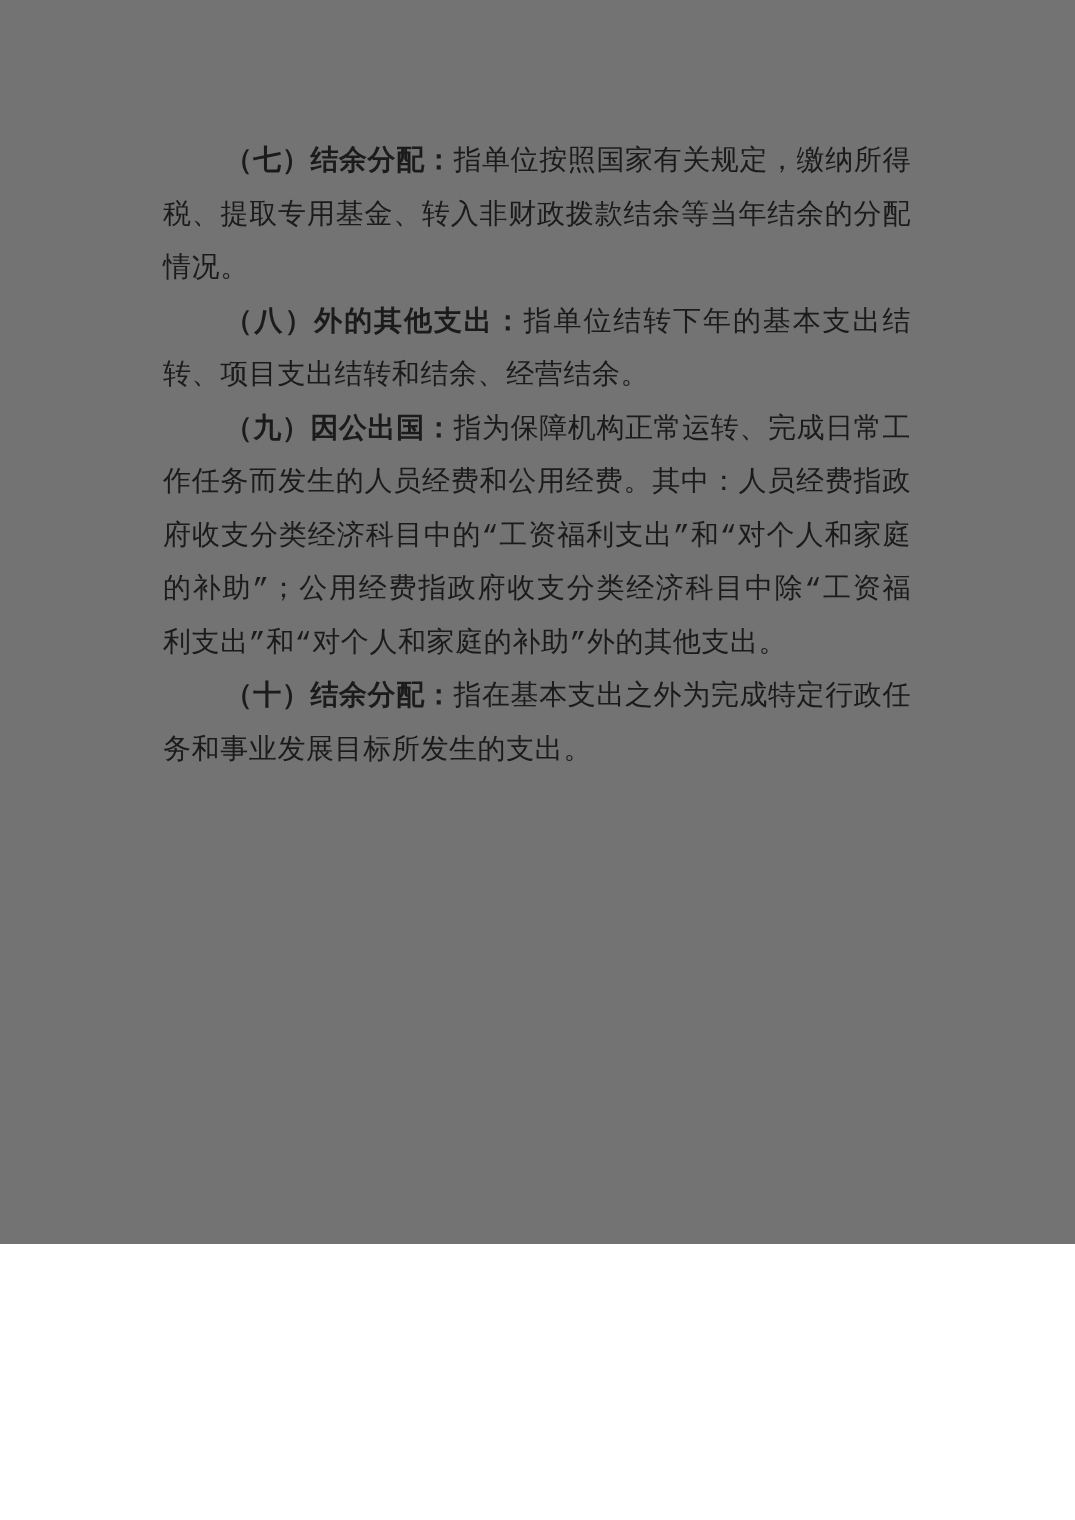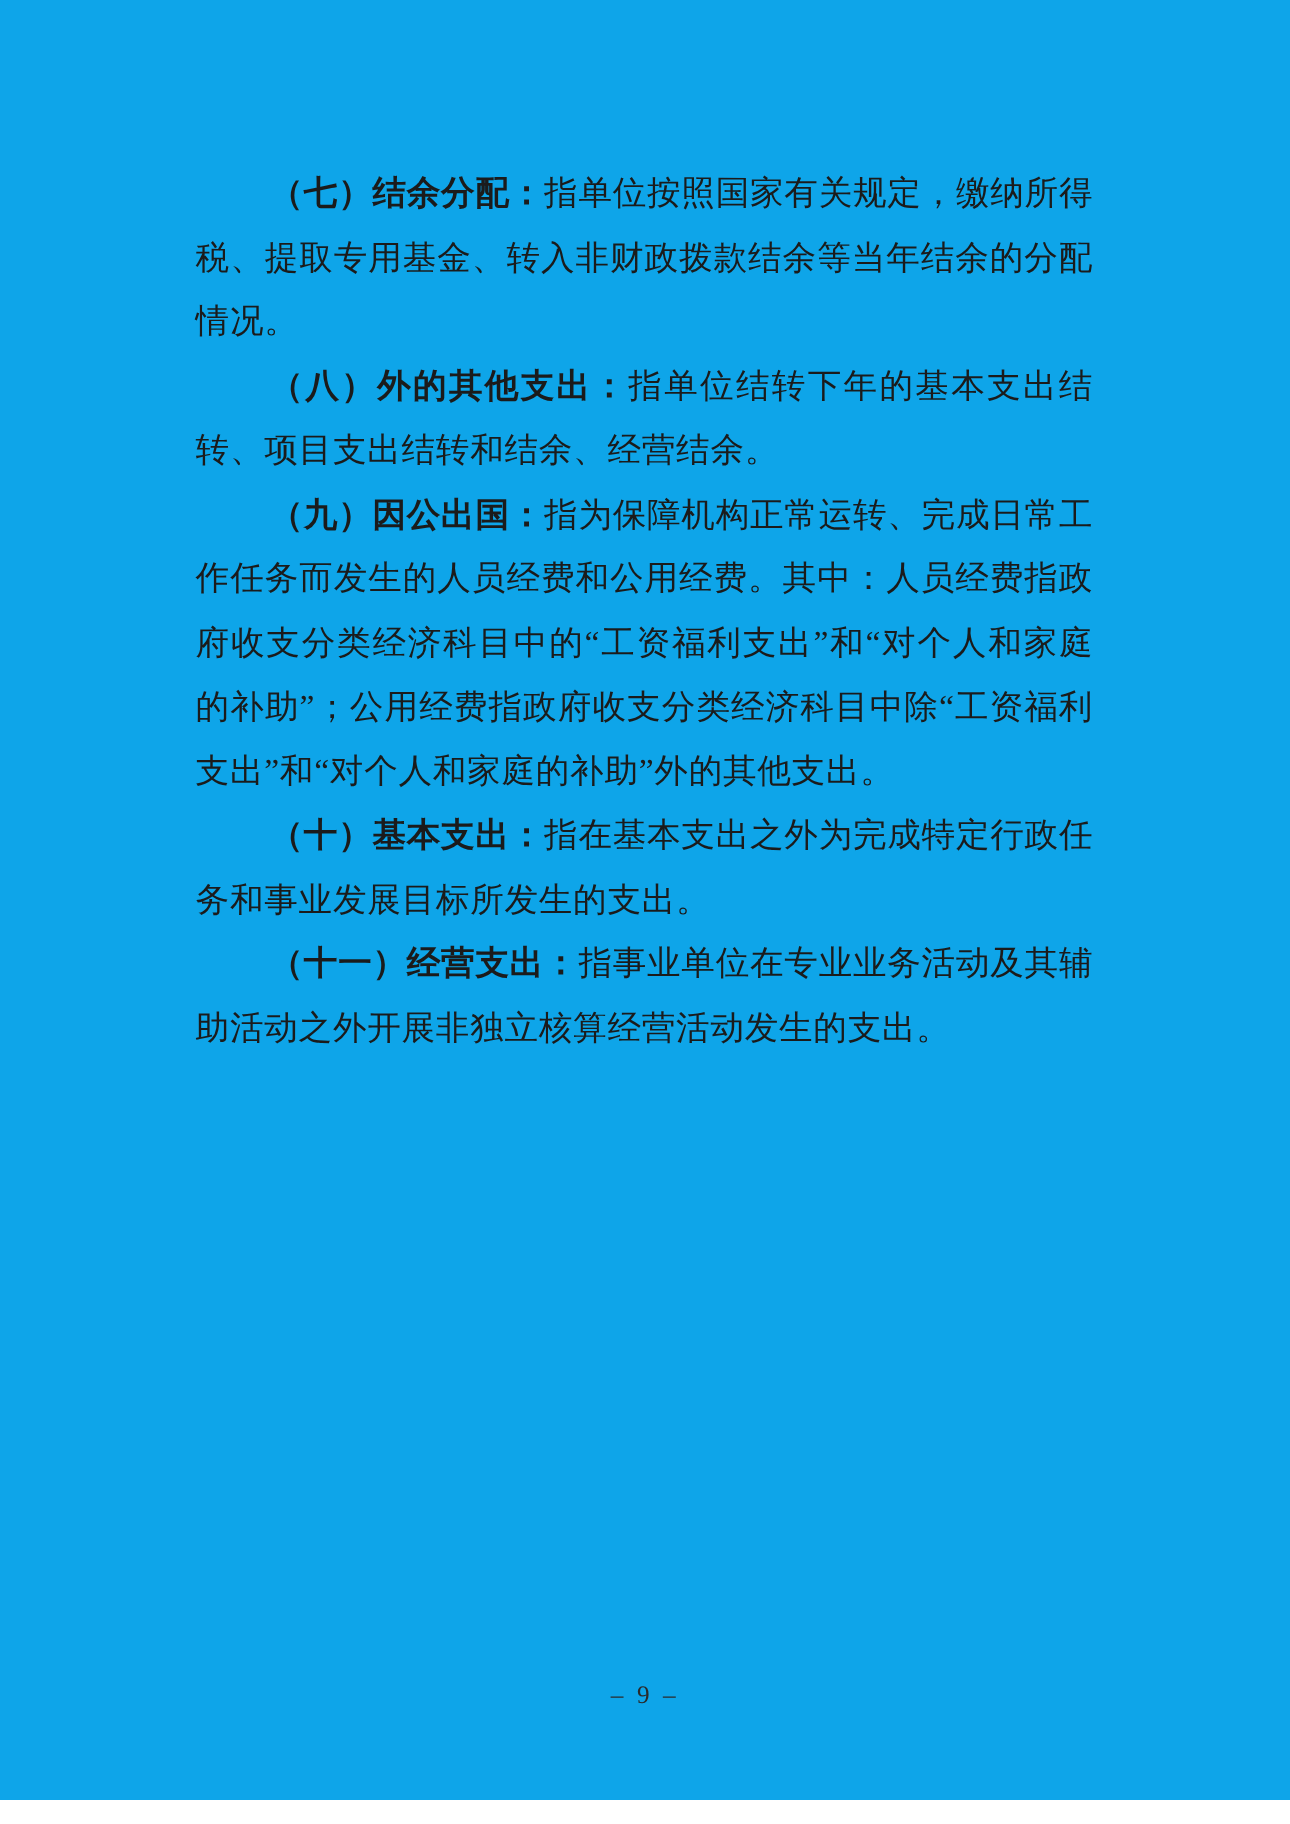--- a/index.html
+++ b/index.html
@@ -3,24 +3,24 @@
 <meta charset="utf-8">
 <style>
   html, body {
     margin: 0;
     padding: 0;
     background: #ffffff;
   }
   .page {
     position: relative;
     width: 1075px;
-    height: 1500px;
-    background: #0ea5e9;
+    height: 1244px;
+    background: #737373;
     overflow: hidden;
-    font-family: Liberation Serif, serif;
+    font-family: Liberation Mono, monospace;
     color: #1b1b1b;
   }
   .text-block {
     position: absolute;
     left: 163px;
     top: 135px;
     width: 748px;
     font-size: 28px;
     line-height: 53.5px;
     letter-spacing: 0.6px;
@@ -51,22 +51,21 @@
 <div class="page">
 
   <div class="text-block">
 
     <p><span class="head">（七）结余分配：</span><span>指单位按照国家有关规定，缴纳所得税、提取专用基金、转入非财政拨款结余等当年结余的分配情况。</span></p>
 
     <p><span class="head">（八）外的其他支出：</span><span>指单位结转下年的基本支出结转、项目支出结转和结余、经营结余。</span></p>
 
     <p><span class="head">（九）因公出国：</span><span>指为保障机构正常运转、完成日常工作任务而发生的人员经费和公用经费。其中：人员经费指政府收支分类经济科目中的“工资福利支出”和“对个人和家庭的补助”；公用经费指政府收支分类经济科目中除“工资福利支出”和“对个人和家庭的补助”外的其他支出。</span></p>
 
-    <p><span class="head">（十）基本支出：</span><span>指在基本支出之外为完成特定行政任务和事业发展目标所发生的支出。</span></p>
+    <p><span class="head">（十）结余分配：</span><span>指在基本支出之外为完成特定行政任务和事业发展目标所发生的支出。</span></p>
 
-    <p><span class="head">（十一）经营支出：</span><span>指事业单位在专业业务活动及其辅助活动之外开展非独立核算经营活动发生的支出。</span></p>
 
 
   </div>
 
   <div class="page-footer">– 9 –</div>
 
 </div>
 
 </body></html>

